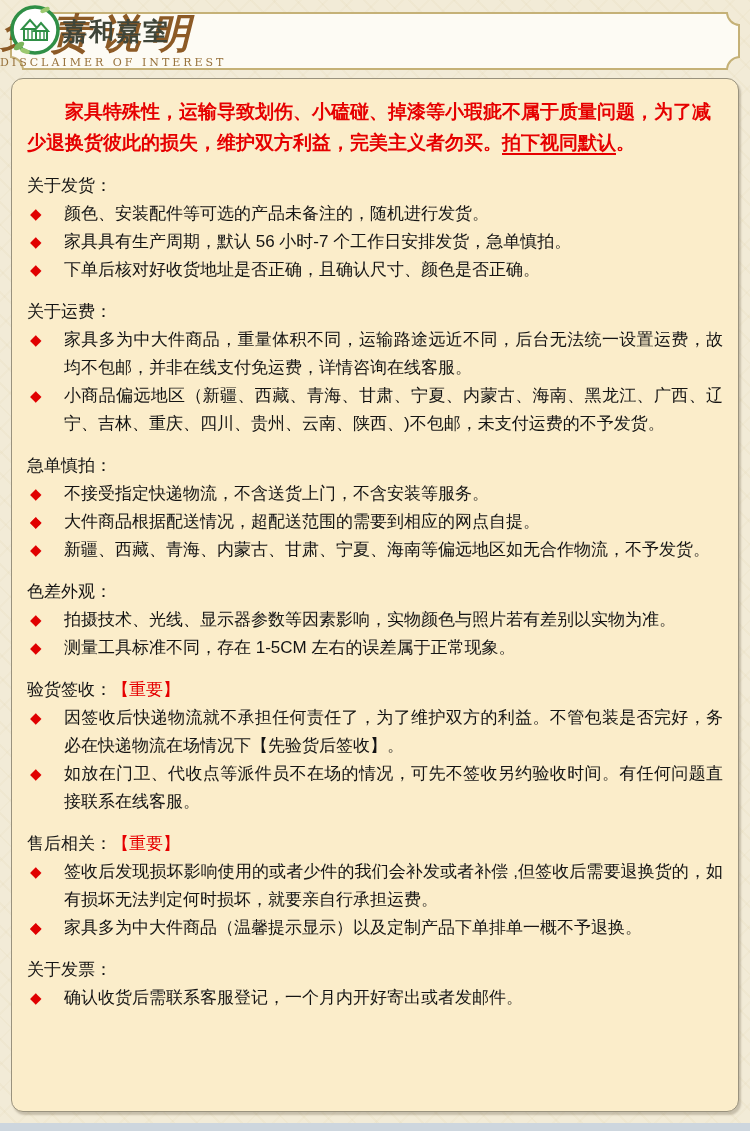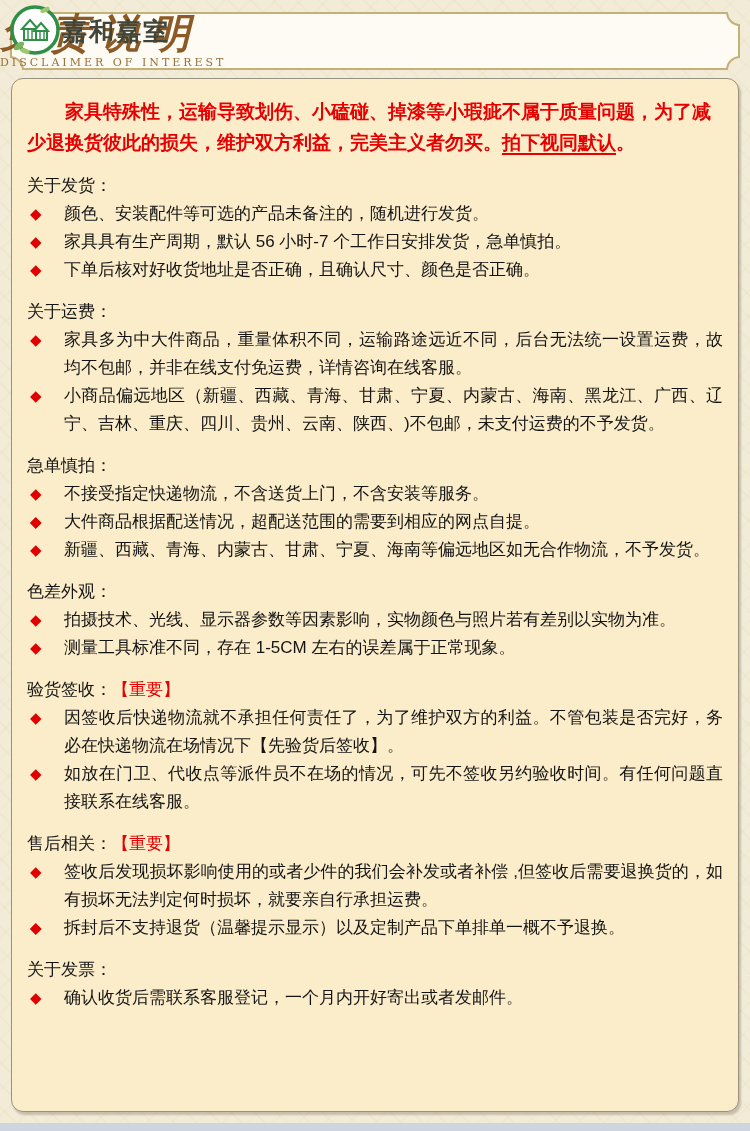--- a/index.html
+++ b/index.html
@@ -162,21 +162,21 @@
             <li class="bullet-item"><span class="diamond">◆</span><span>因签收后快递物流就不承担任何责任了，为了维护双方的利益。不管包装是否完好，务必在快递物流在场情况下【先验货后签收】。</span></li>
             <li class="bullet-item"><span class="diamond">◆</span><span>如放在门卫、代收点等派件员不在场的情况，可先不签收另约验收时间。有任何问题直接联系在线客服。</span></li>
           </ul>
     </div>
 
     <div class="section">
       <div class="sec-head"><span>售后相关：</span><span class="sec-tag">【重要】</span></div>
       <ul class="bullet-list">
             <li class="bullet-item"><span class="diamond">◆</span><span>签收后发现损坏影响使用的或者少件的我们会补发或者补偿 ,但签收后需要退换货的，如有损坏无法判定何时损坏，就要亲自行承担运费。</span></li>
             <li class="bullet-item"><span class="diamond">◆</span></li>
-            <li class="bullet-item"><span class="diamond">◆</span><span>拆封后不支持退货（温馨提示显示）以及定制产品下单排单一概不予退换。</span></li>
+            <li class="bullet-item"><span class="diamond">◆</span><span>家具多为中大件商品（温馨提示显示）以及定制产品下单排单一概不予退换。</span></li>
           </ul>
     </div>
 
     <div class="section">
       <div class="sec-head"><span>关于发票：</span></div>
       <ul class="bullet-list">
             <li class="bullet-item"><span class="diamond">◆</span><span>确认收货后需联系客服登记，一个月内开好寄出或者发邮件。</span></li>
           </ul>
     </div>
   </div>

